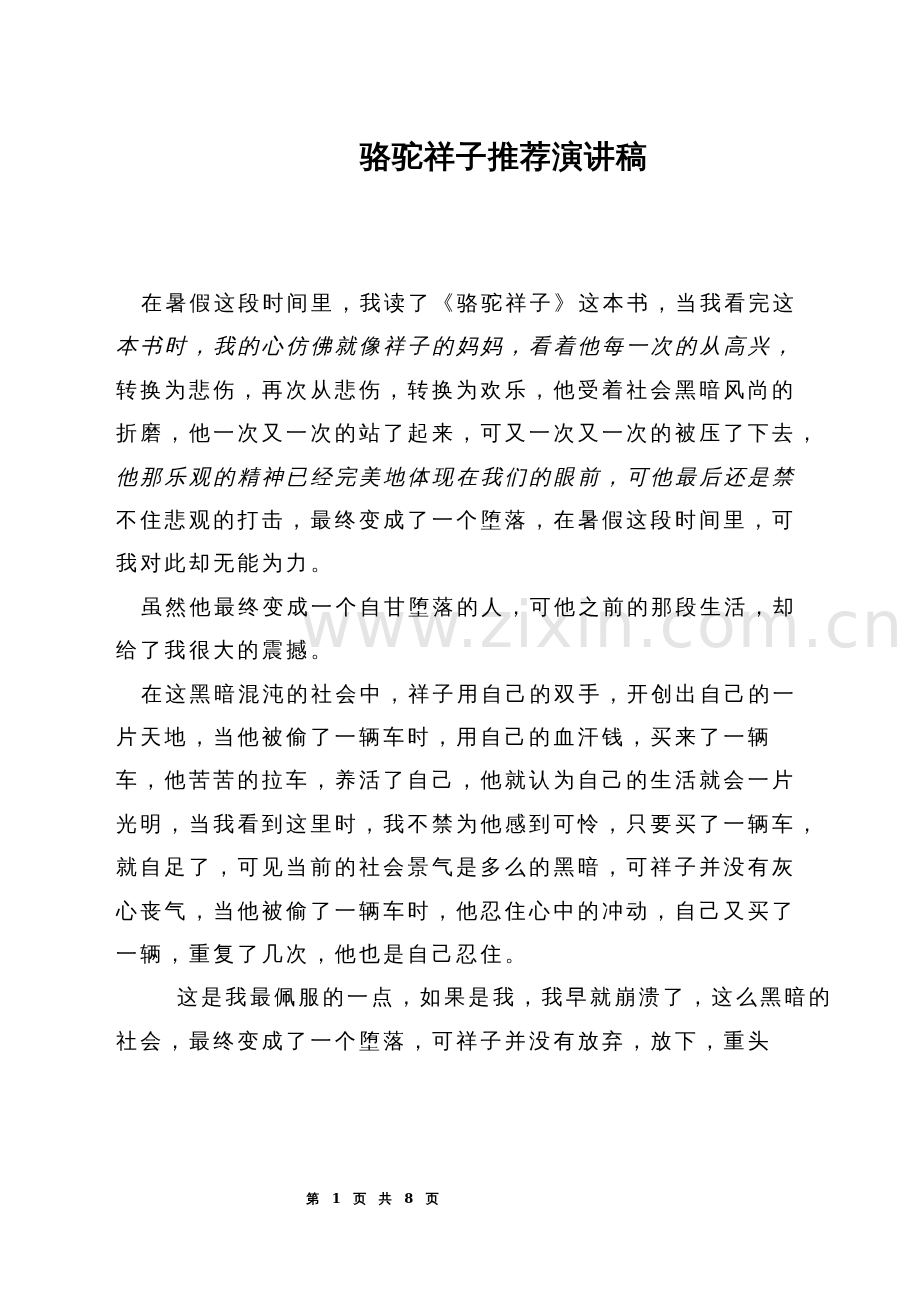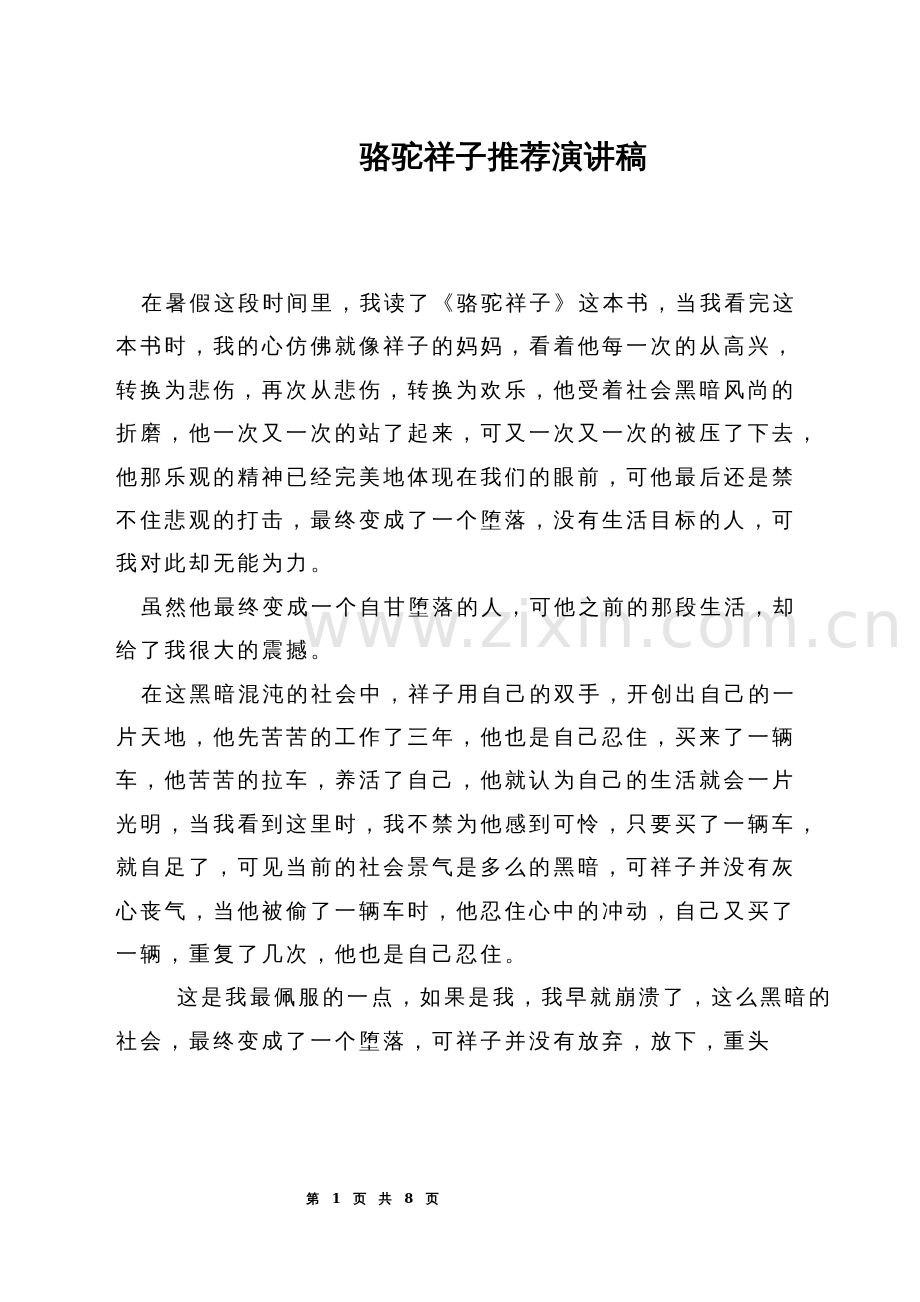--- a/index.html
+++ b/index.html
@@ -23,30 +23,30 @@
 <body>
 
 <div class="page">
   <div class="title">骆驼祥子推荐演讲稿</div>
 
   <div class="watermark">www.zixin.com.cn</div>
 
 
   <div id="body-lines">
       <div class="line indent" style="top: 288px;">在暑假这段时间里，我读了《骆驼祥子》这本书，当我看完这</div>
-      <div class="line" style="top: 331px;">本书时，我的心仿佛就像祥子的妈妈，看着他每一次的从高兴，</div>
+      <div class="line" style="top: 331px; font-style: italic;">本书时，我的心仿佛就像祥子的妈妈，看着他每一次的从高兴，</div>
       <div class="line" style="top: 375px;">转换为悲伤，再次从悲伤，转换为欢乐，他受着社会黑暗风尚的</div>
       <div class="line" style="top: 418px;">折磨，他一次又一次的站了起来，可又一次又一次的被压了下去，</div>
-      <div class="line" style="top: 462px;">他那乐观的精神已经完美地体现在我们的眼前，可他最后还是禁</div>
-      <div class="line" style="top: 505px;">不住悲观的打击，最终变成了一个堕落，没有生活目标的人，可</div>
+      <div class="line" style="top: 462px; font-style: italic;">他那乐观的精神已经完美地体现在我们的眼前，可他最后还是禁</div>
+      <div class="line" style="top: 505px;">不住悲观的打击，最终变成了一个堕落，在暑假这段时间里，可</div>
       <div class="line" style="top: 548px;">我对此却无能为力。</div>
       <div class="line indent" style="top: 592px;">虽然他最终变成一个自甘堕落的人，可他之前的那段生活，却</div>
       <div class="line" style="top: 635px;">给了我很大的震撼。</div>
       <div class="line indent" style="top: 679px;">在这黑暗混沌的社会中，祥子用自己的双手，开创出自己的一</div>
-      <div class="line" style="top: 722px;">片天地，他先苦苦的工作了三年，他也是自己忍住，买来了一辆</div>
+      <div class="line" style="top: 722px;">片天地，当他被偷了一辆车时，用自己的血汗钱，买来了一辆</div>
       <div class="line" style="top: 765px;">车，他苦苦的拉车，养活了自己，他就认为自己的生活就会一片</div>
       <div class="line" style="top: 809px;">光明，当我看到这里时，我不禁为他感到可怜，只要买了一辆车，</div>
       <div class="line" style="top: 852px;">就自足了，可见当前的社会景气是多么的黑暗，可祥子并没有灰</div>
       <div class="line" style="top: 896px;">心丧气，当他被偷了一辆车时，他忍住心中的冲动，自己又买了</div>
       <div class="line" style="top: 939px;">一辆，重复了几次，他也是自己忍住。</div>
       <div class="line indent" style="top: 982px; margin-left: 36px;">这是我最佩服的一点，如果是我，我早就崩溃了，这么黑暗的</div>
       <div class="line" style="top: 1026px;">社会，最终变成了一个堕落，可祥子并没有放弃，放下，重头</div>
     </div>
 
   <div class="footer">第 1 页 共 8 页</div>

